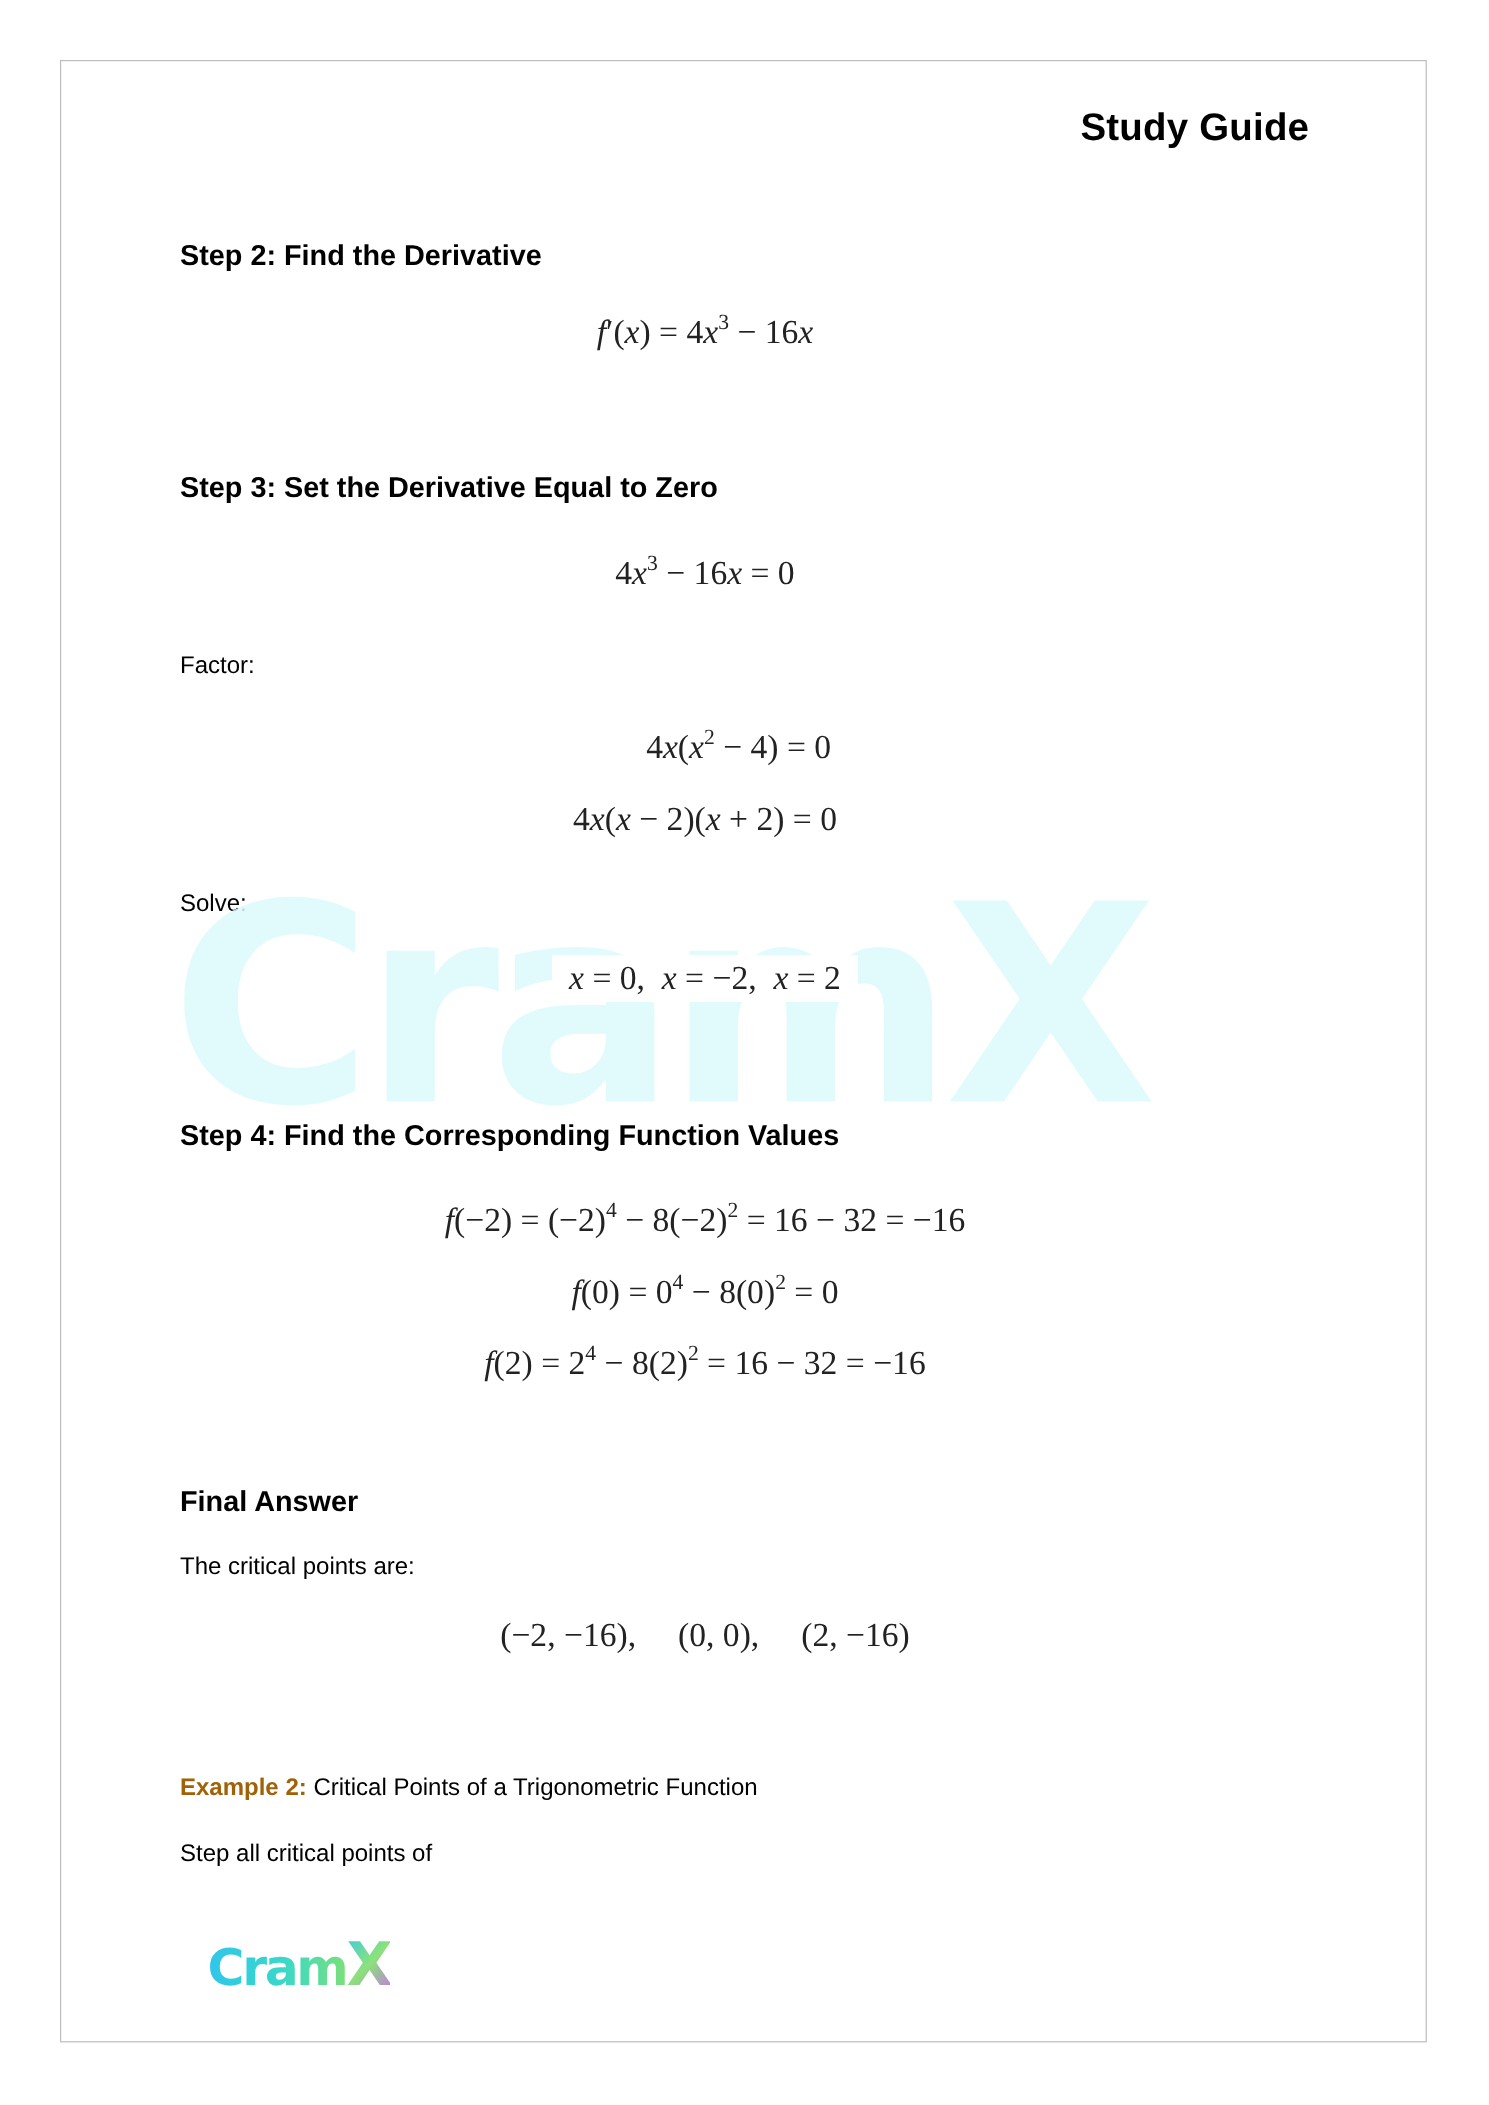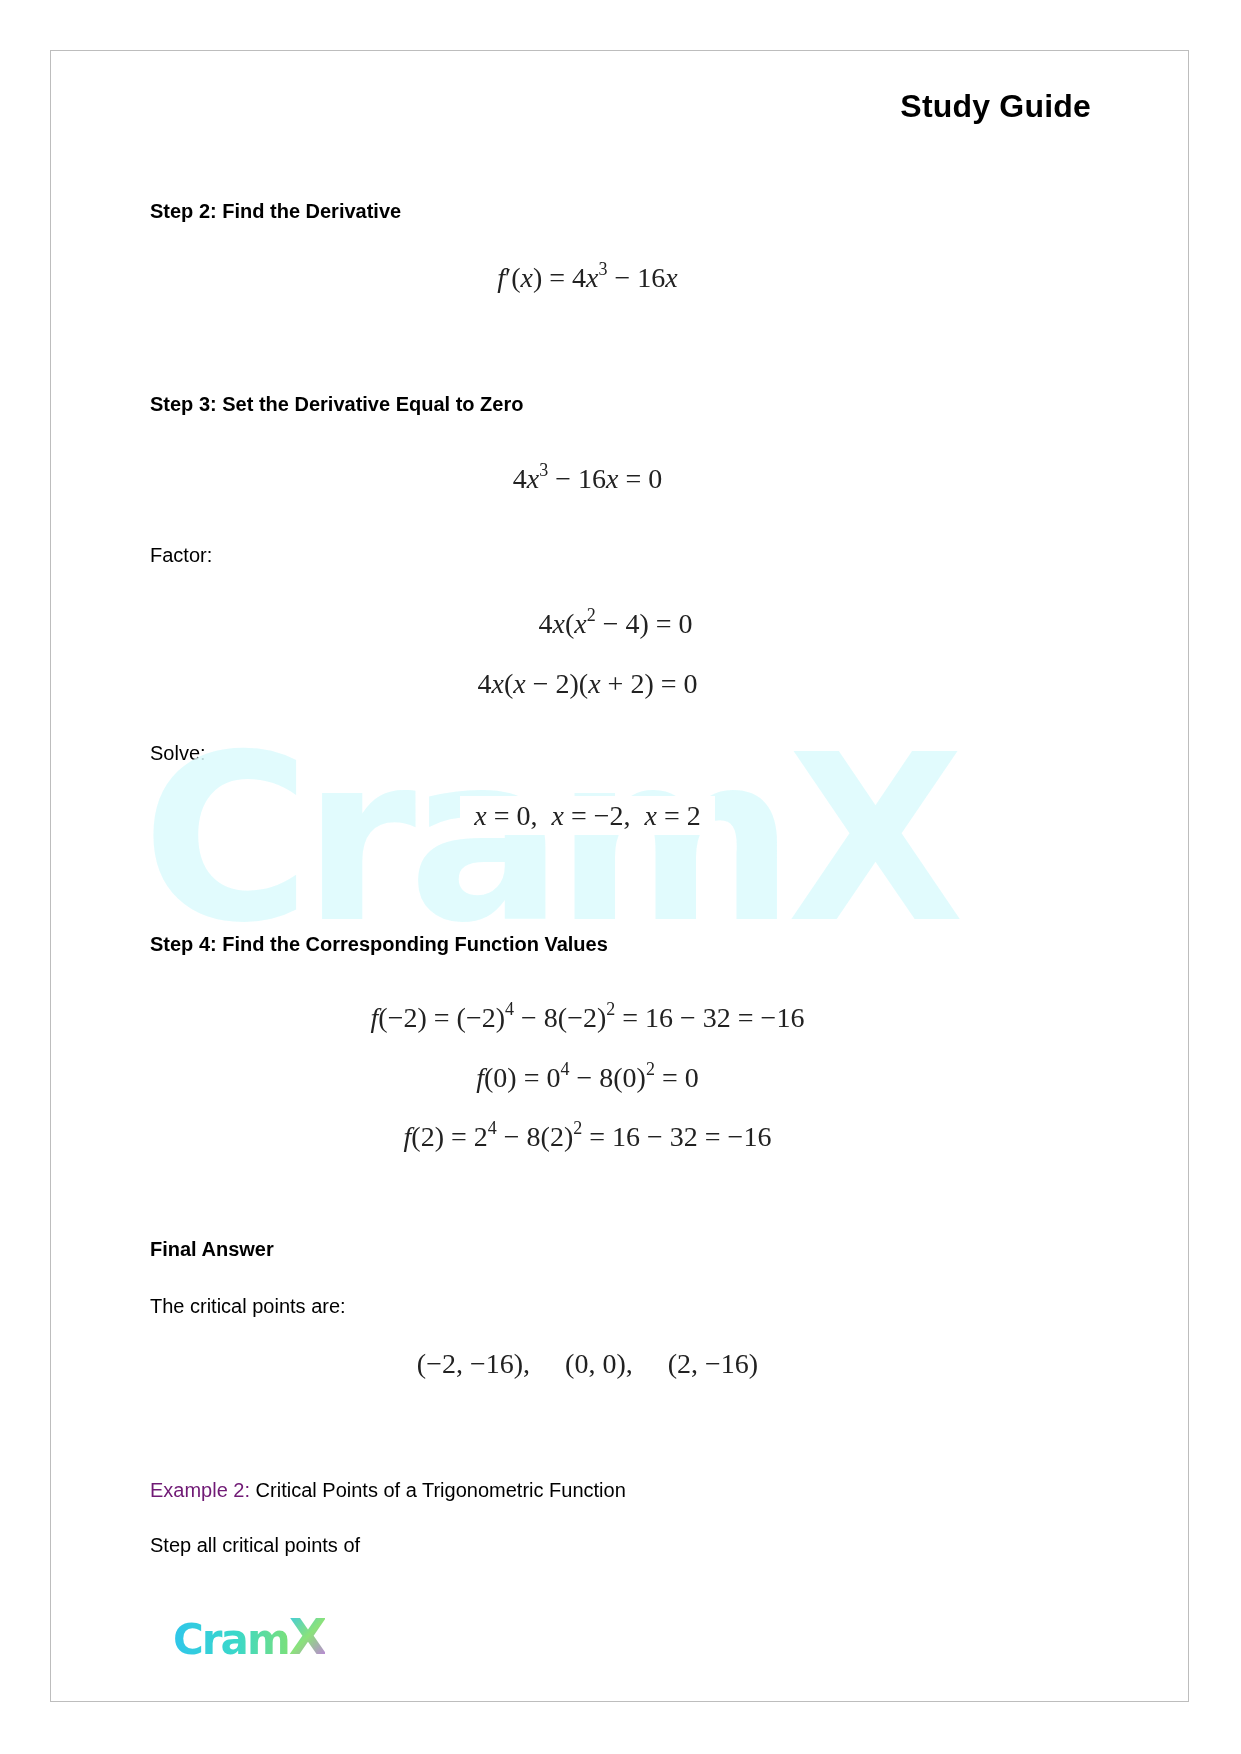--- a/index.html
+++ b/index.html
@@ -28,21 +28,21 @@
     .abs { position: absolute; }
     .header-title {
       right: 150px;
       top: 88px;
       font-size: 32px;
       font-weight: bold;
       letter-spacing: 0.2px;
     }
     .heading {
       left: 150px;
-      font-size: 20px;
+      font-size: 24px;
       font-weight: bold;
     }
     .para {
       left: 150px;
       font-size: 20px;
     }
     .math {
       left: 0;
       width: 1175px;
       text-align: center;
@@ -51,21 +51,21 @@
       color: #222;
       white-space: nowrap;
       z-index: 3;
     }
     .math i { font-style: italic; }
     .math sup { font-size: 18px; vertical-align: 12px; line-height: 0; }
     .math .bg {
       background: #fff;
       padding: 4px 14px;
     }
-    .green { color: #701a75; font-weight: normal; }
+    .green { color: #a16207; font-weight: bold; }
 
     
     .watermark {
       left: 150px;
       top: 755px;
       width: 940px;
       height: 240px;
       z-index: 1;
       pointer-events: none;
     }

